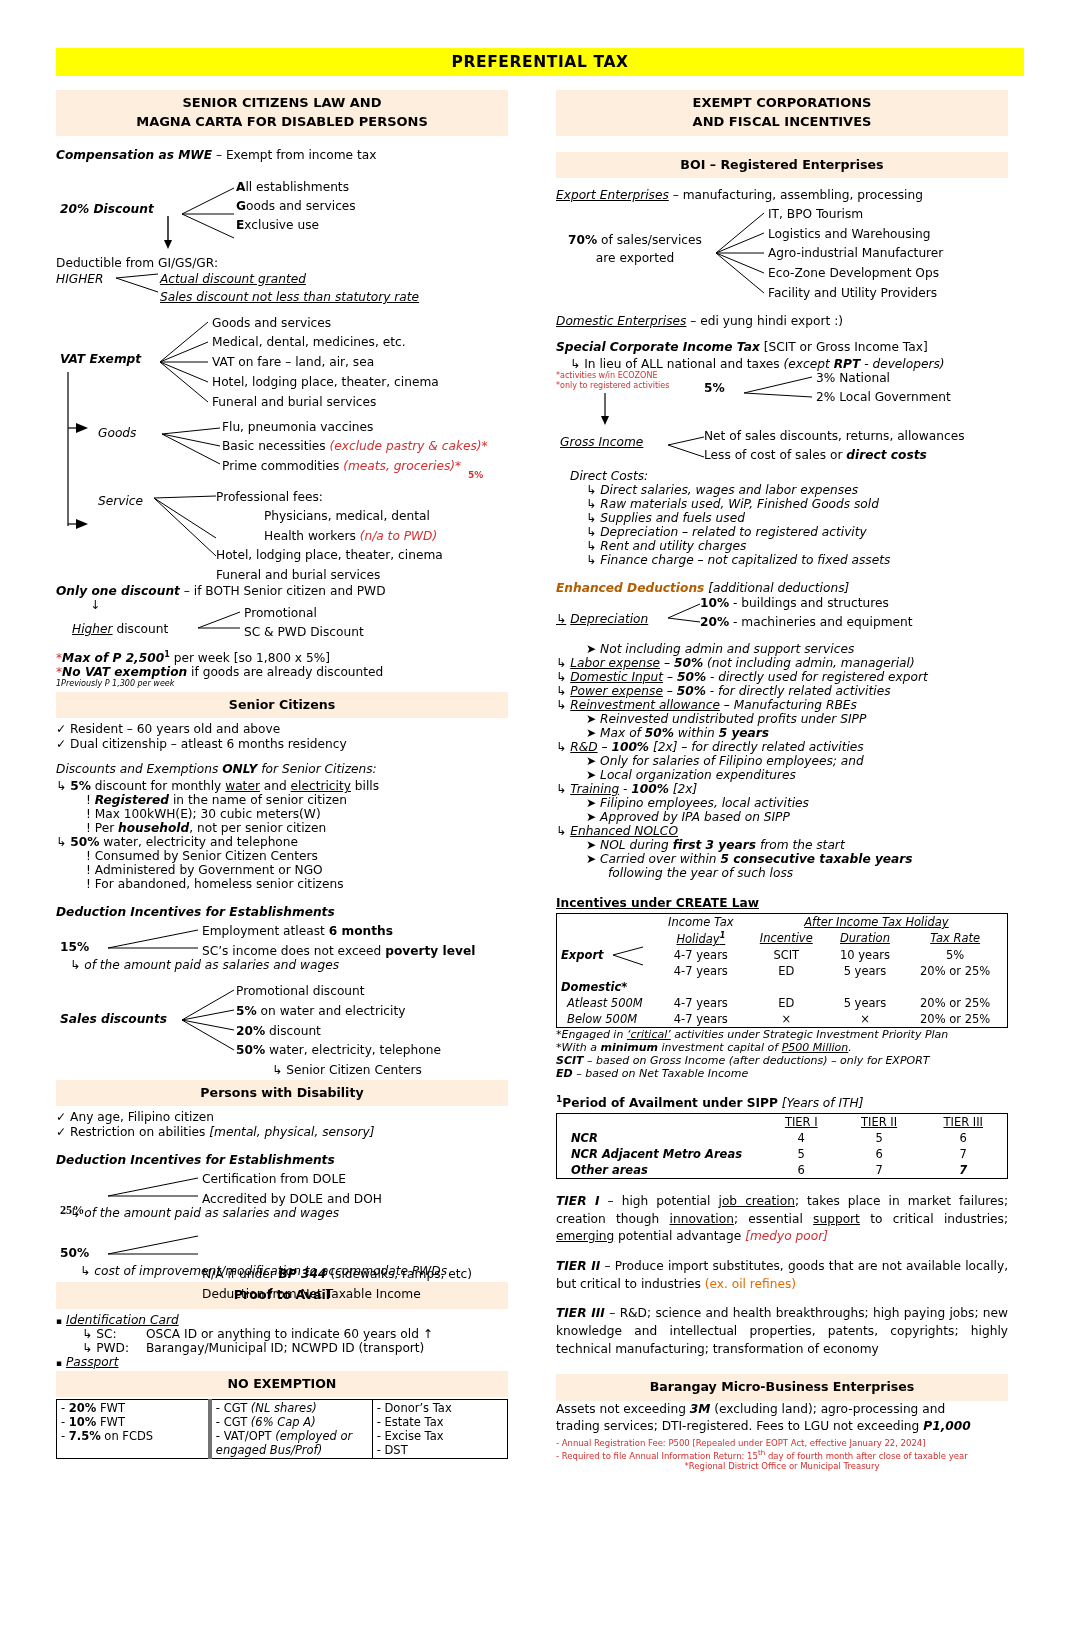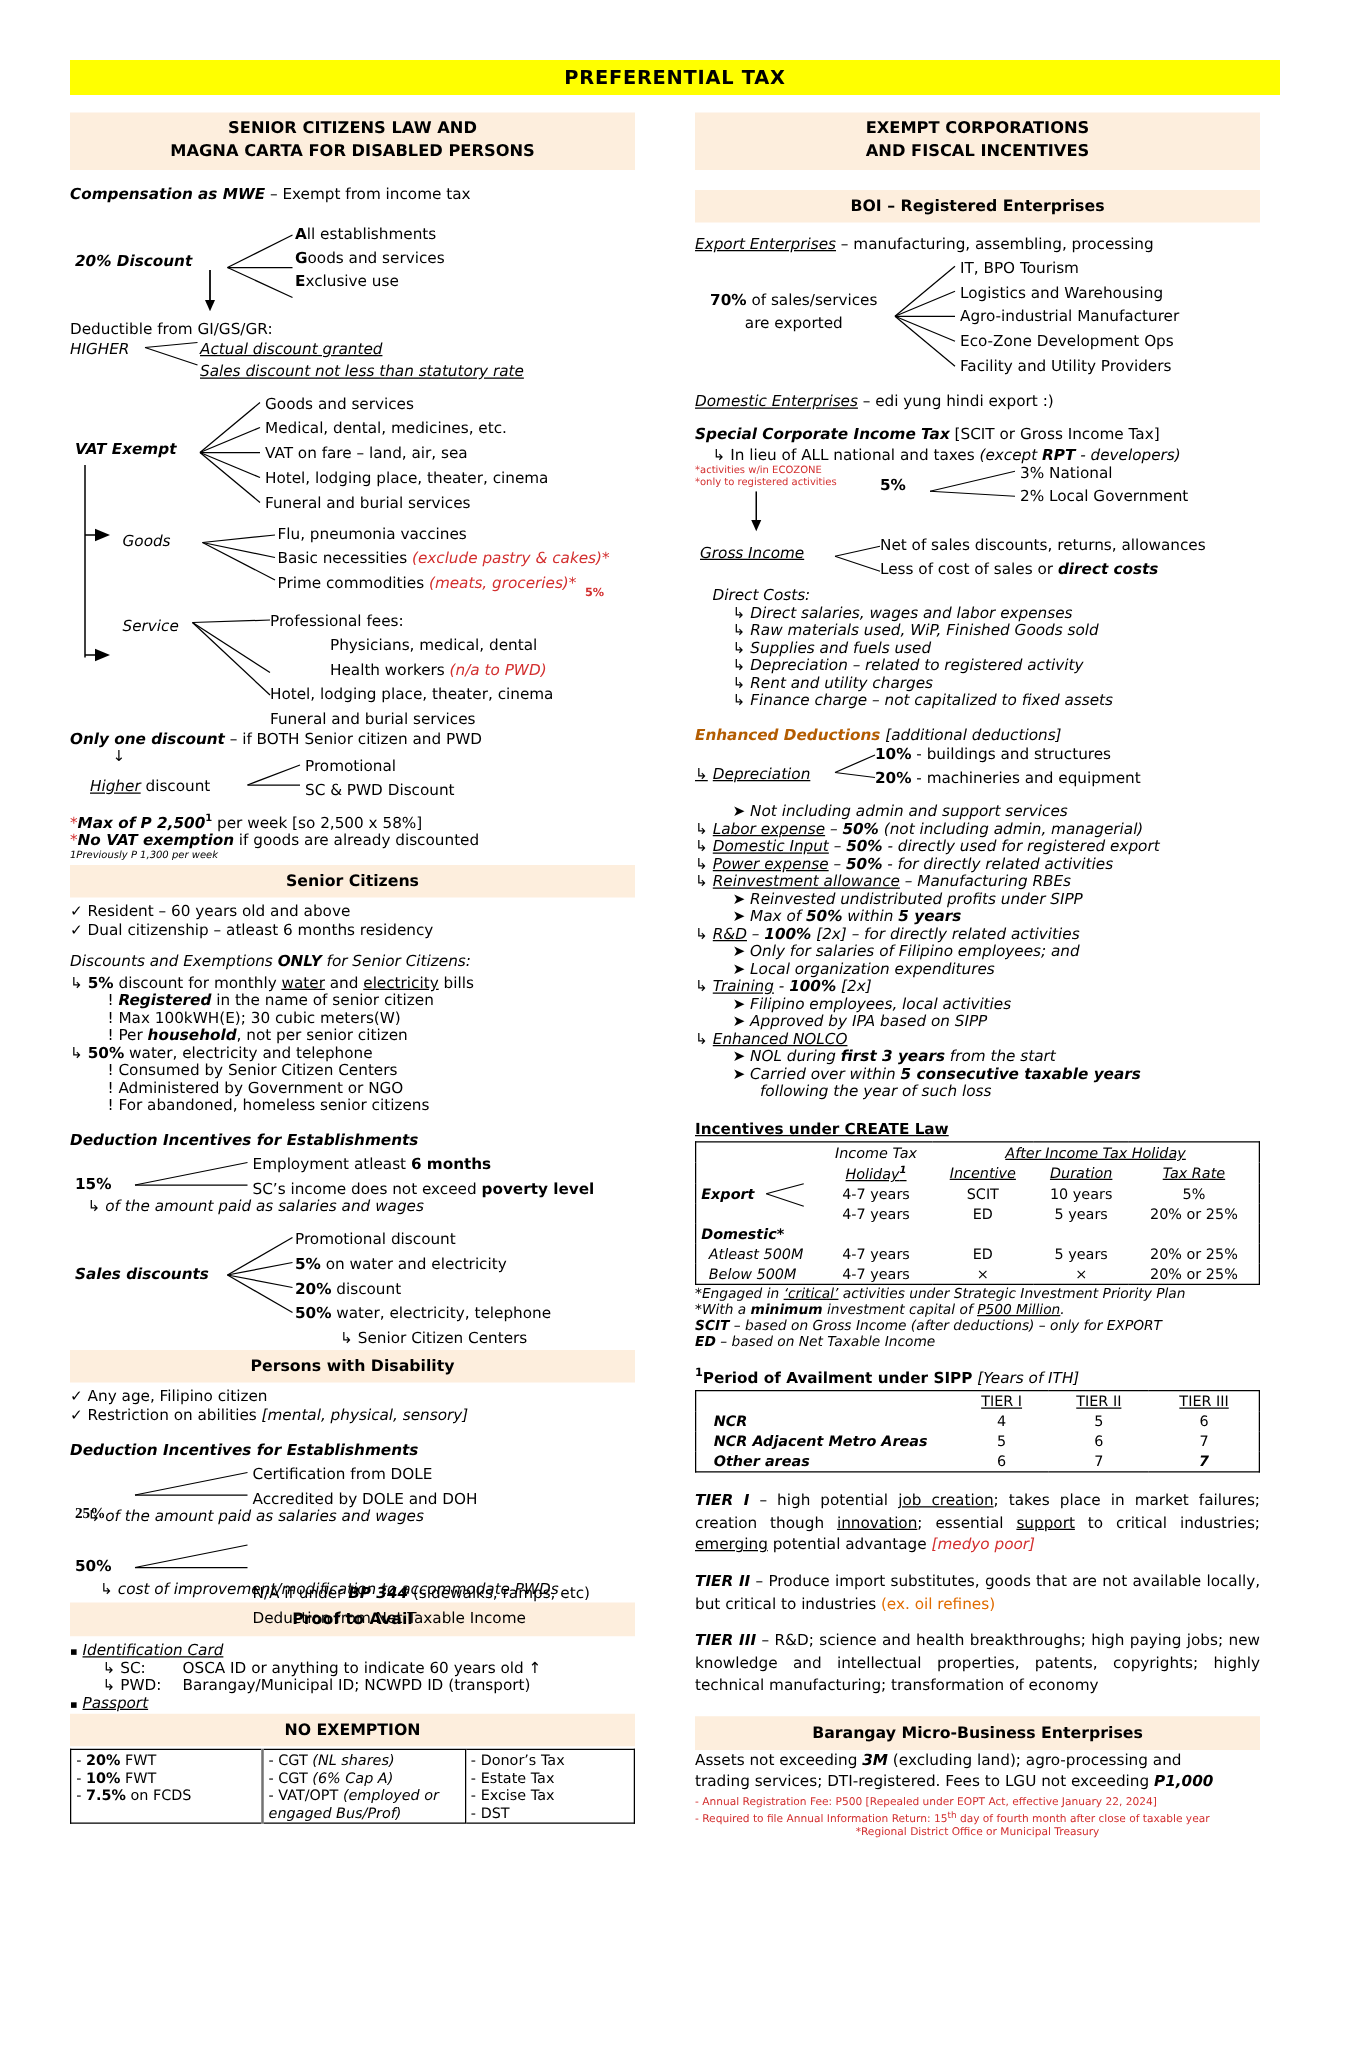--- a/index.html
+++ b/index.html
@@ -169,21 +169,21 @@
         <svg style="position:absolute;left:140px;top:24px;" width="48" height="34">
           <line x1="2" y1="20" x2="44" y2="4" stroke="#000" stroke-width="1"></line>
           <line x1="2" y1="20" x2="44" y2="20" stroke="#000" stroke-width="1"></line>
         </svg>
         <div style="position:absolute;left:188px;top:20px;line-height:1.55;">
           <div>Promotional</div>
           <div>SC &amp; PWD Discount</div>
         </div>
       </div>
 
-      <div><span class="red">*</span><span class="bi">Max of P 2,500</span><span class="b" style="font-size:8px;vertical-align:super;">1</span><span> per week [so 2,500 x 58%]</span></div>
+      <div><span class="red">*</span><span class="bi">Max of P 2,500</span><span class="b" style="font-size:8px;vertical-align:super;">1</span><span> per week [so 1,800 x 5%]</span></div>
       <div><span class="red">*</span><span class="bi">No VAT exemption</span><span> if goods are already discounted</span></div>
       <div class="xtiny ital">1Previously P 1,300 per week</div>
 
       <div class="band small" style="margin-top:4px;">Senior Citizens</div>
       <ul class="chk">
         <li>✓ <span>Resident – 60 years old and above</span></li>
         <li>✓ <span>Dual citizenship – atleast 6 months residency</span></li>
       </ul>
 
       <p class="ital" style="margin-top:11px;">Discounts and Exemptions <span class="b">ONLY</span> for Senior Citizens:</p>
@@ -273,21 +273,21 @@
             <span class="arrow-l" style="width:64px;display:inline-block;">PWD:</span>
             <span>Barangay/Municipal ID; NCWPD ID (transport)</span>
           </div>
         <div><span style="font-size:9px;">▪</span> <span class="ital u">Passport</span></div>
       </div>
 
       <div class="band small" style="margin-top:2px;">NO EXEMPTION</div>
       <table class="tbl" style="margin-top:2px;">
         <tbody>
             <tr>
-          <td style="width:34%;vertical-align:top;border-right:2px solid #737373;">
+          <td style="width:34%;vertical-align:top;border-right:4px solid #737373;">
             <div>- <span class="b">20%</span> FWT</div>
             <div>- <span class="b">10%</span> FWT</div>
             <div>- <span class="b">7.5%</span> on FCDS</div>
           </td>
           <td style="width:36%;vertical-align:top;border-right:1px solid #000;">
             <div>- CGT <span class="ital">(NL shares)</span></div>
             <div>- CGT <span class="ital">(6% Cap A)</span></div>
             <div>- VAT/OPT <span class="ital">(employed or engaged Bus/Prof)</span></div>
           </td>
           <td style="width:30%;vertical-align:top;">

